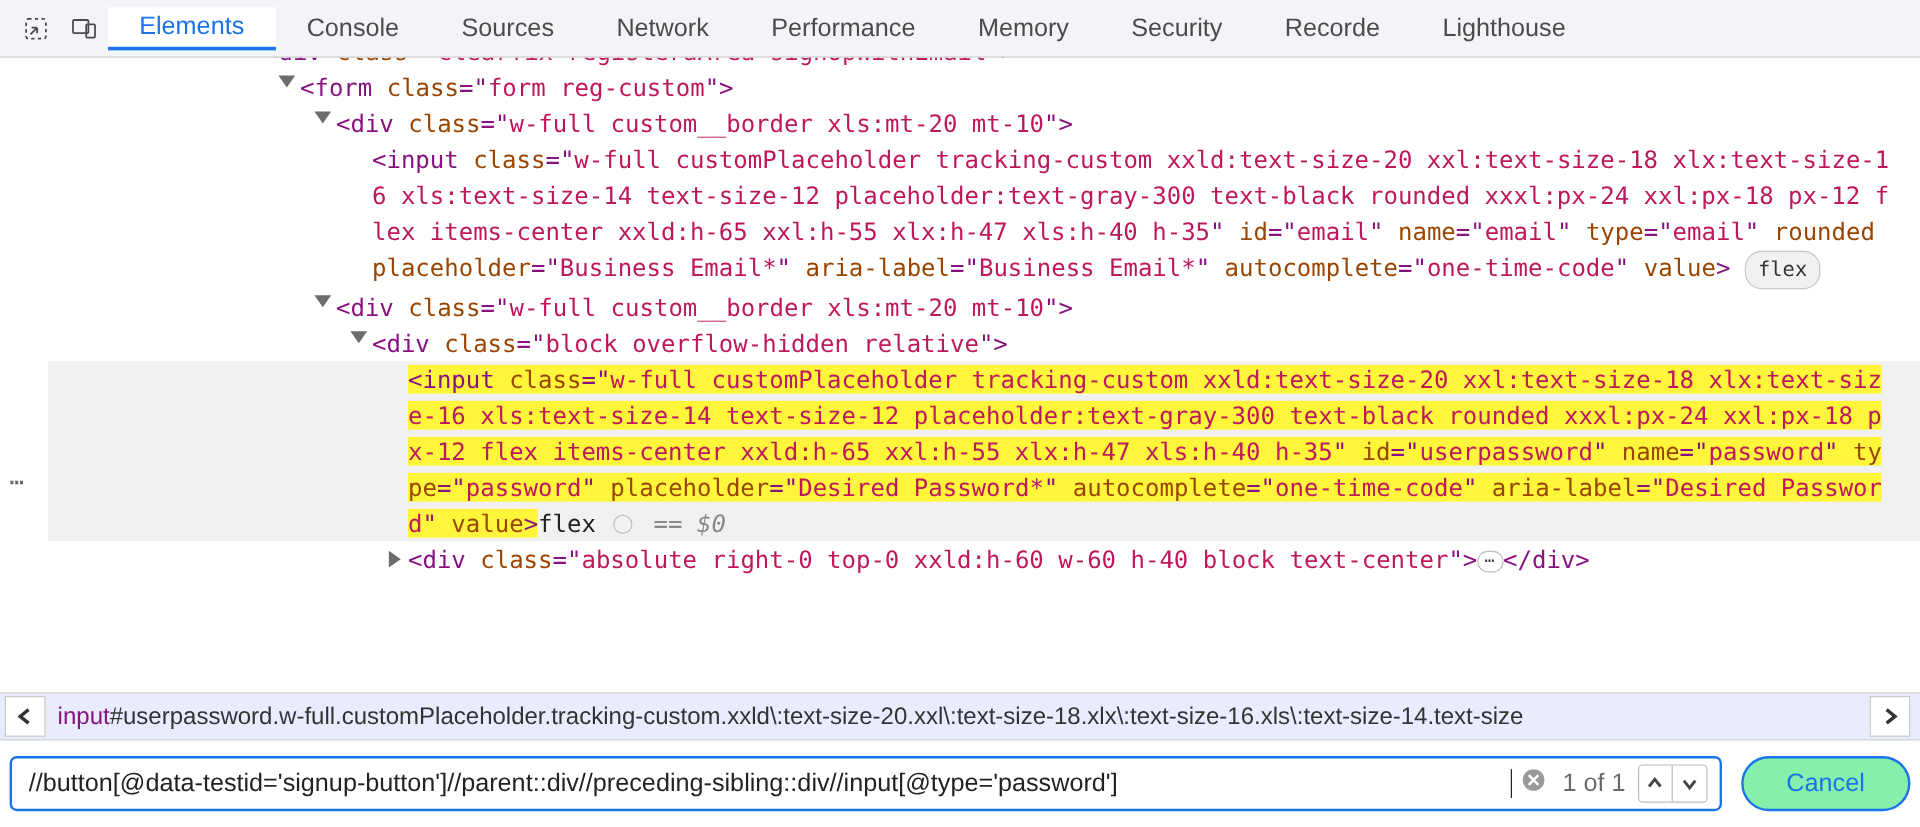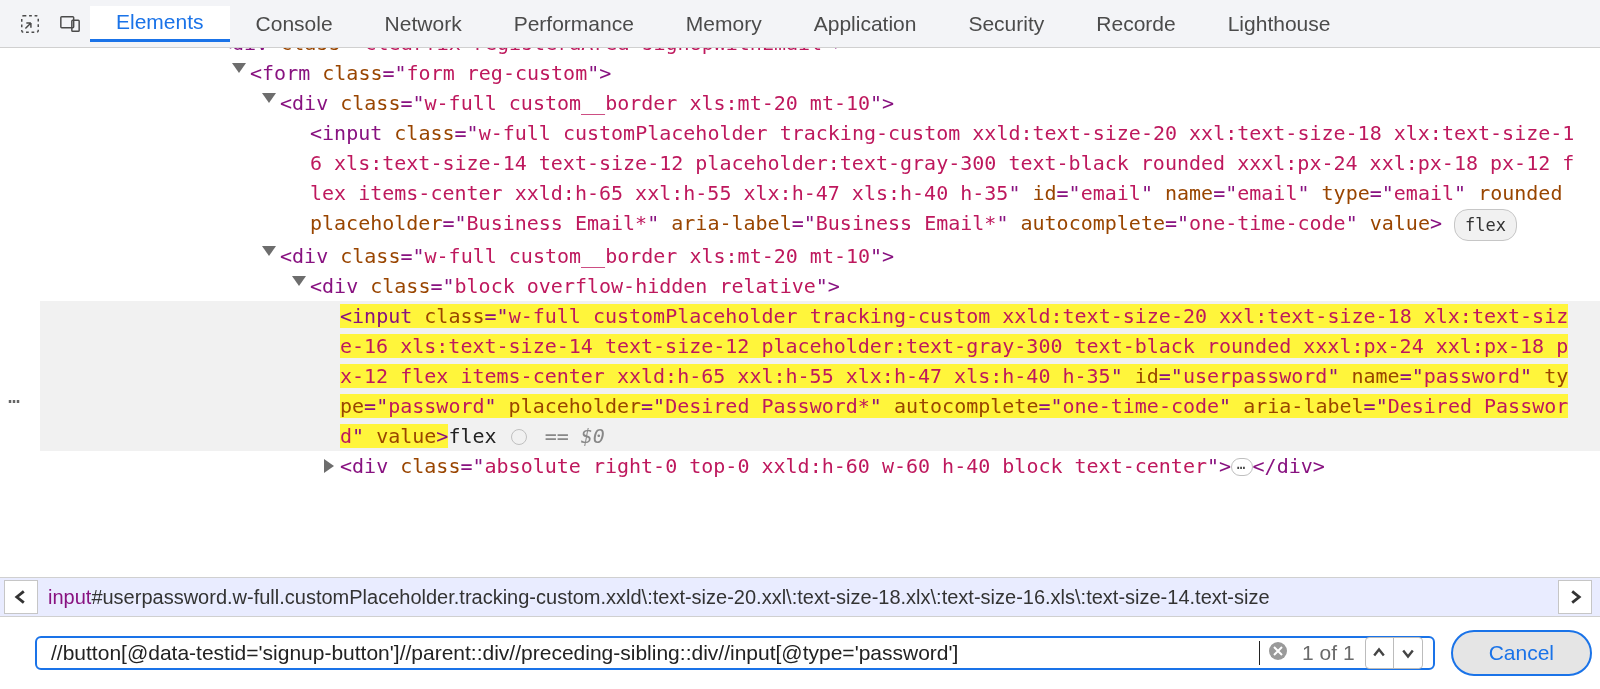--- a/index.html
+++ b/index.html
@@ -152,29 +152,28 @@
   
   .footer {
     height:72px;
     display:flex;
     align-items:center;
     padding:0 8px;
     gap:16px;
   }
   .searchbox {
     flex:1;
-    height:34px;
+    height:46px;
     border:2px solid #1a73e8;
     border-radius:6px;
     display:flex;
     align-items:center;
     padding:0 10px 0 14px;
     font-size:21px;
     font-family: "Helvetica Neue", Arial, sans-serif;
-    margin-left: 27px;
   }
   .searchbox .query {
     flex:1;
     overflow:hidden;
     white-space:nowrap;
     color:#222;
     border-right:1px solid #222; 
     padding-right:1px;
   }
   .searchbox .clear {
@@ -196,21 +195,21 @@
     display:flex;align-items:center;justify-content:center;
     cursor:pointer;
   }
   .stepper .step:first-child{border-right:1px solid #bcbcbc;}
   .stepper svg{width:12px;height:12px;stroke:#444;stroke-width:2;fill:none;}
   .cancel {
     height:46px;
     padding:0 36px;
     border:2px solid #1a73e8;
     border-radius:28px;
-    background:#e5e5e5;
+    background:#86efac;
     color:#1a73e8;
     font-size:21px;
     cursor:pointer;
   }
   
   .line { padding-right: 20px; }
 </style>
 </head>
 <body>
 
@@ -222,24 +221,24 @@
       </svg>
   </div>
   <div class="iconbtn">
     <svg viewBox="0 0 24 24">
         <rect x="2" y="4" width="14" height="12" rx="1"></rect>
         <rect x="14" y="8" width="8" height="12" rx="1"></rect>
       </svg>
   </div>
   <div class="tab active">Elements</div>
   <div class="tab">Console</div>
+  <div class="tab">Sources</div>
   <div class="tab">Network</div>
   <div class="tab">Performance</div>
   <div class="tab">Memory</div>
-  <div class="tab">Application</div>
   <div class="tab">Security</div>
   <div class="tab">Recorde</div>
   <div class="tab">Lighthouse</div>
 </div>
 
 <div class="tree-wrap">
   <div class="gutter">
     <div class="ellipsis-mark" style="top:338px">⋯</div>
   </div>
   <div class="tree">

